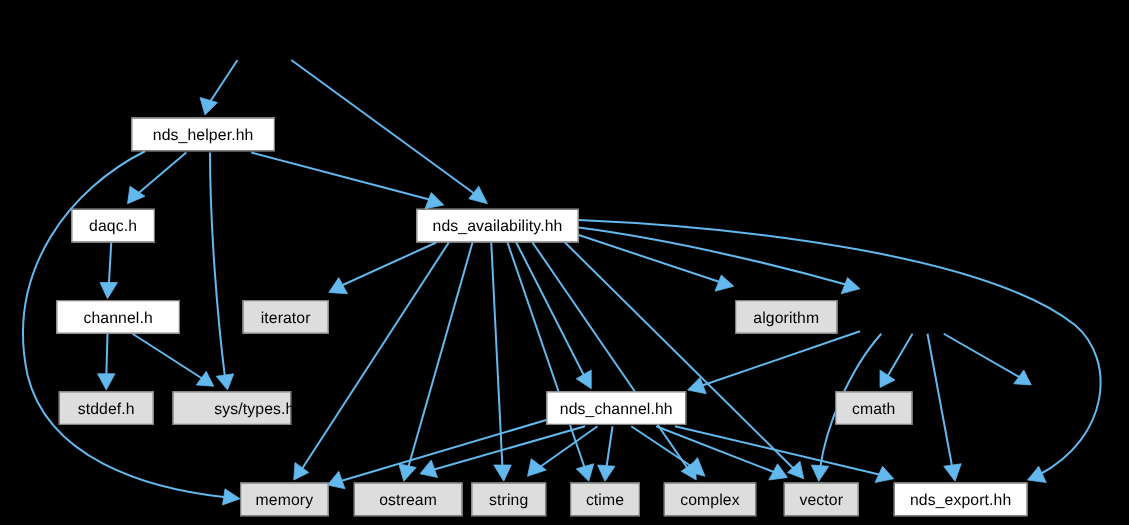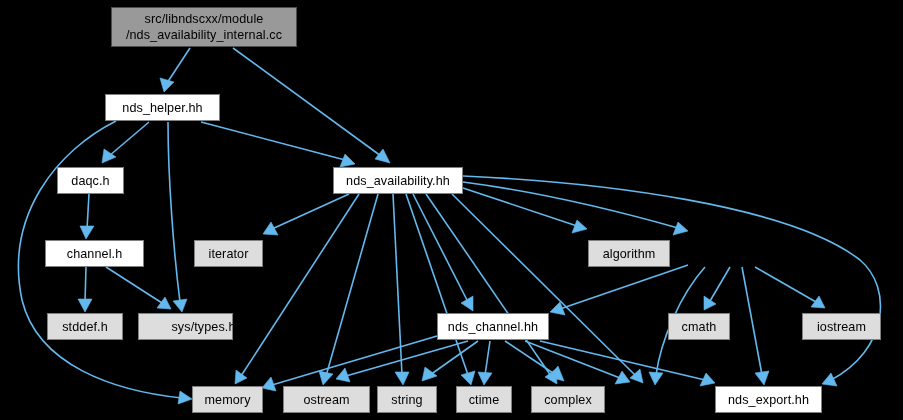--- a/index.html
+++ b/index.html
@@ -166,24 +166,20 @@
 
       <path class="edge" d="M 525,341 L 620,378"></path>
       <polygon class="arrowhead" points="630,382 615,384 622,371"></polygon>
 
       <path class="edge" d="M 540,341 L 705,380"></path>
       <polygon class="arrowhead" points="715,383 700,386 706,373"></polygon>
 
     </g>
   </svg>
 
-  <div class="node-box root" style="left:111px; top:7px; width:186px; height:40px;">
-    <span class="node-label">src/libndscxx/module</span>
-    <span class="node-label">/nds_availability_internal.cc</span>
-  </div>
 
   <div class="node-box local" style="left:57px; top:167px; width:67px; height:27px;">
     <span class="node-label">daqc.h</span>
   </div>
 
   <div class="node-box local" style="left:105px; top:94px; width:115px; height:27px;">
     <span class="node-label">nds_helper.hh</span>
   </div>
 
   <div class="node-box local" style="left:333px; top:167px; width:130px; height:27px;">
@@ -212,23 +208,20 @@
   </div>
 
   <div class="node-box local" style="left:437px; top:313px; width:112px; height:27px;">
     <span class="node-label">nds_channel.hh</span>
   </div>
 
   <div class="node-box system" style="left:668px; top:313px; width:62px; height:27px;">
     <span class="node-label">cmath</span>
   </div>
 
-  <div class="node-box system" style="left:802px; top:313px; width:79px; height:27px;">
-    <span class="node-label">iostream</span>
-  </div>
 
   <div class="node-box system" style="left:192px; top:386px; width:71px; height:27px;">
     <span class="node-label">memory</span>
   </div>
 
   <div class="node-box system" style="left:283px; top:386px; width:87px; height:27px;">
     <span class="node-label">ostream</span>
   </div>
 
   <div class="node-box system" style="left:377px; top:386px; width:60px; height:27px;">
@@ -236,18 +229,21 @@
   </div>
 
   <div class="node-box system" style="left:456px; top:386px; width:56px; height:27px;">
     <span class="node-label">ctime</span>
   </div>
 
   <div class="node-box system" style="left:531px; top:386px; width:74px; height:27px;">
     <span class="node-label">complex</span>
   </div>
 
+  <div class="node-box system" style="left:627px; top:386px; width:60px; height:27px;">
+    <span class="node-label">vector</span>
+  </div>
 
   <div class="node-box local" style="left:715px; top:386px; width:107px; height:27px;">
     <span class="node-label">nds_export.hh</span>
   </div>
 
 </div>
 
 </body></html>

